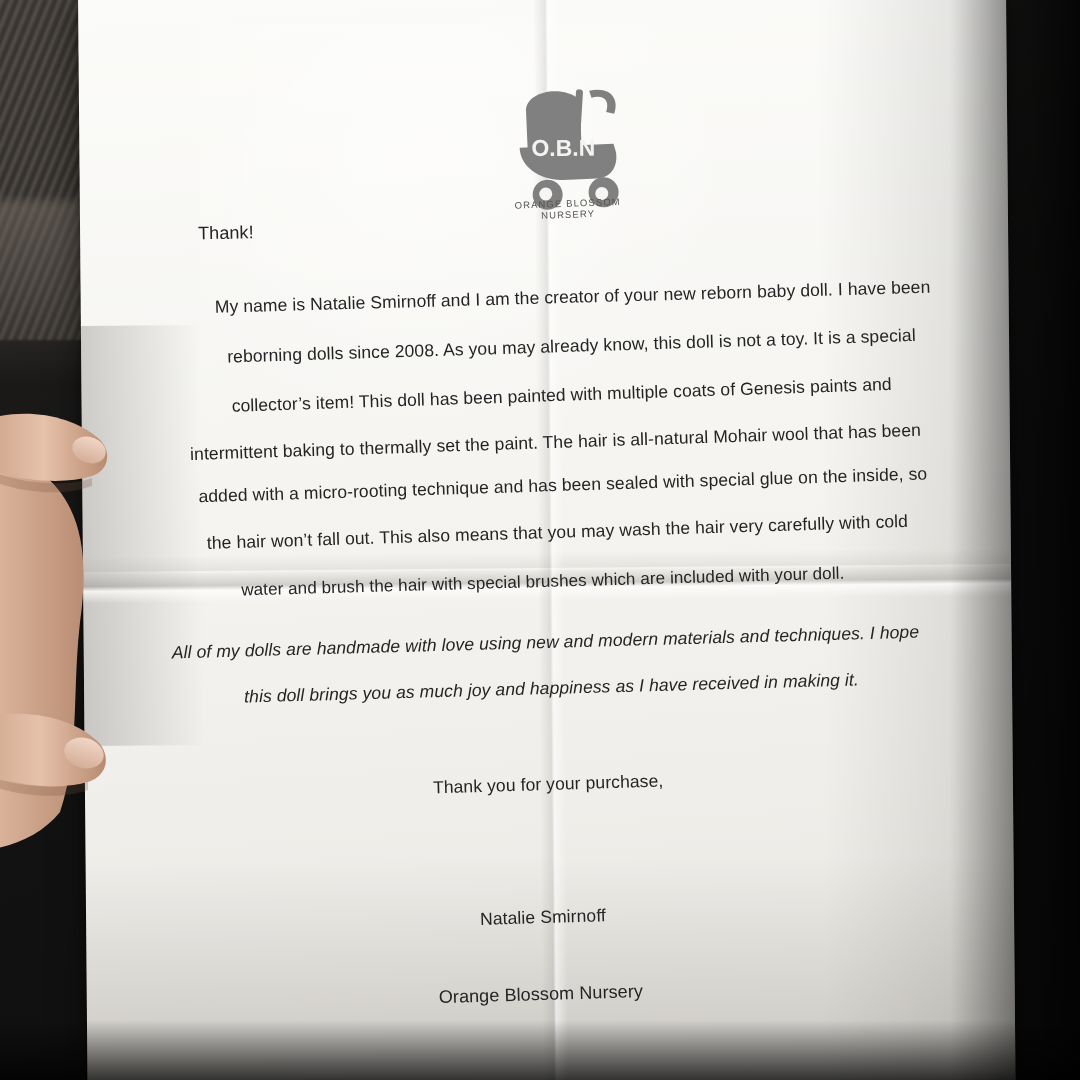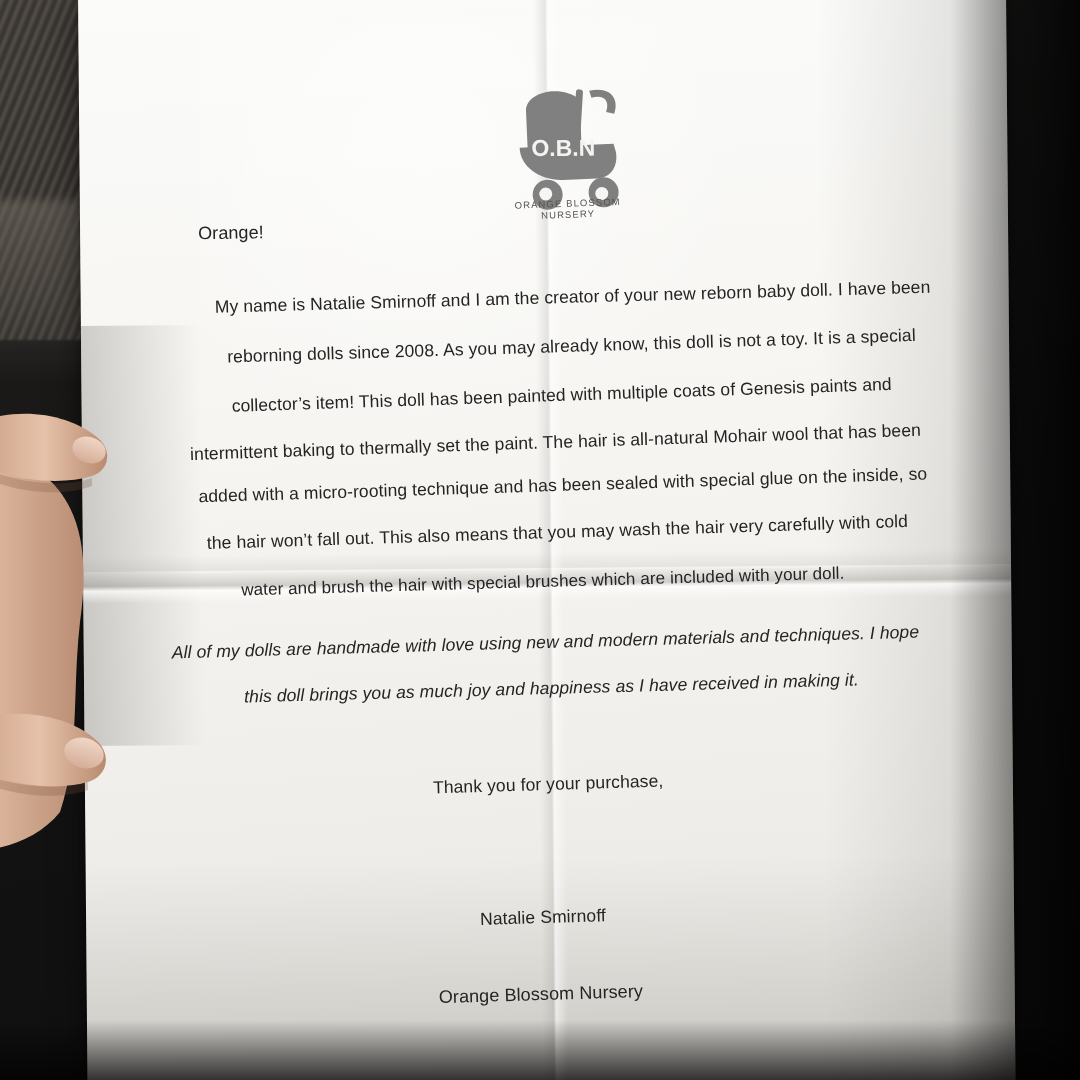--- a/index.html
+++ b/index.html
@@ -234,21 +234,21 @@
         </g>
         <circle cx="48" cy="124" r="6.5" fill="#f6f5f2"></circle>
         <circle cx="104" cy="124" r="6.5" fill="#f6f5f2"></circle>
         <text x="66" y="86" font-family="Liberation Sans, sans-serif" font-size="23" font-weight="bold" fill="#f4f3f0" text-anchor="middle">O.B.N</text>
       </svg>
       <div class="logo-caption">ORANGE BLOSSOM NURSERY</div>
     </div>
 
     <div class="letter">
 
-      <div class="line" style="left:118px; top:228px; font-size:18px; transform:rotate(-0.6deg);">Orange!</div>
+      <div class="line" style="left:118px; top:228px; font-size:18px; transform:rotate(-0.6deg);">Thank!</div>
 
       <div class="line" style="left:134px; top:295px; transform:rotate(-1.1deg);">My name is Natalie Smirnoff and I am the creator of your new reborn baby doll. I have been</div>
       <div class="line" style="left:146px; top:344px; transform:rotate(-1.3deg);">reborning dolls since 2008. As you may already know, this doll is not a toy. It is a special</div>
       <div class="line" style="left:150px; top:393px; transform:rotate(-1.4deg);">collector’s item! This doll has been painted with multiple coats of Genesis paints and</div>
       <div class="line" style="left:108px; top:440px; transform:rotate(-1.4deg);">intermittent baking to thermally set the paint. The hair is all-natural Mohair wool that has been</div>
       <div class="line" style="left:116px; top:483px; transform:rotate(-1.3deg);">added with a micro-rooting technique and has been sealed with special glue on the inside, so</div>
       <div class="line" style="left:124px; top:530px; transform:rotate(-1.3deg);">the hair won’t fall out. This also means that you may wash the hair very carefully with cold</div>
       <div class="line" style="left:158px; top:580px; font-size:17px; transform:rotate(-1.1deg);">water and brush the hair with special brushes which are included with your doll.</div>
 
       <div class="line italic" style="left:88px; top:640px; transform:rotate(-1.1deg);">All of my dolls are handmade with love using new and modern materials and techniques. I hope</div>

